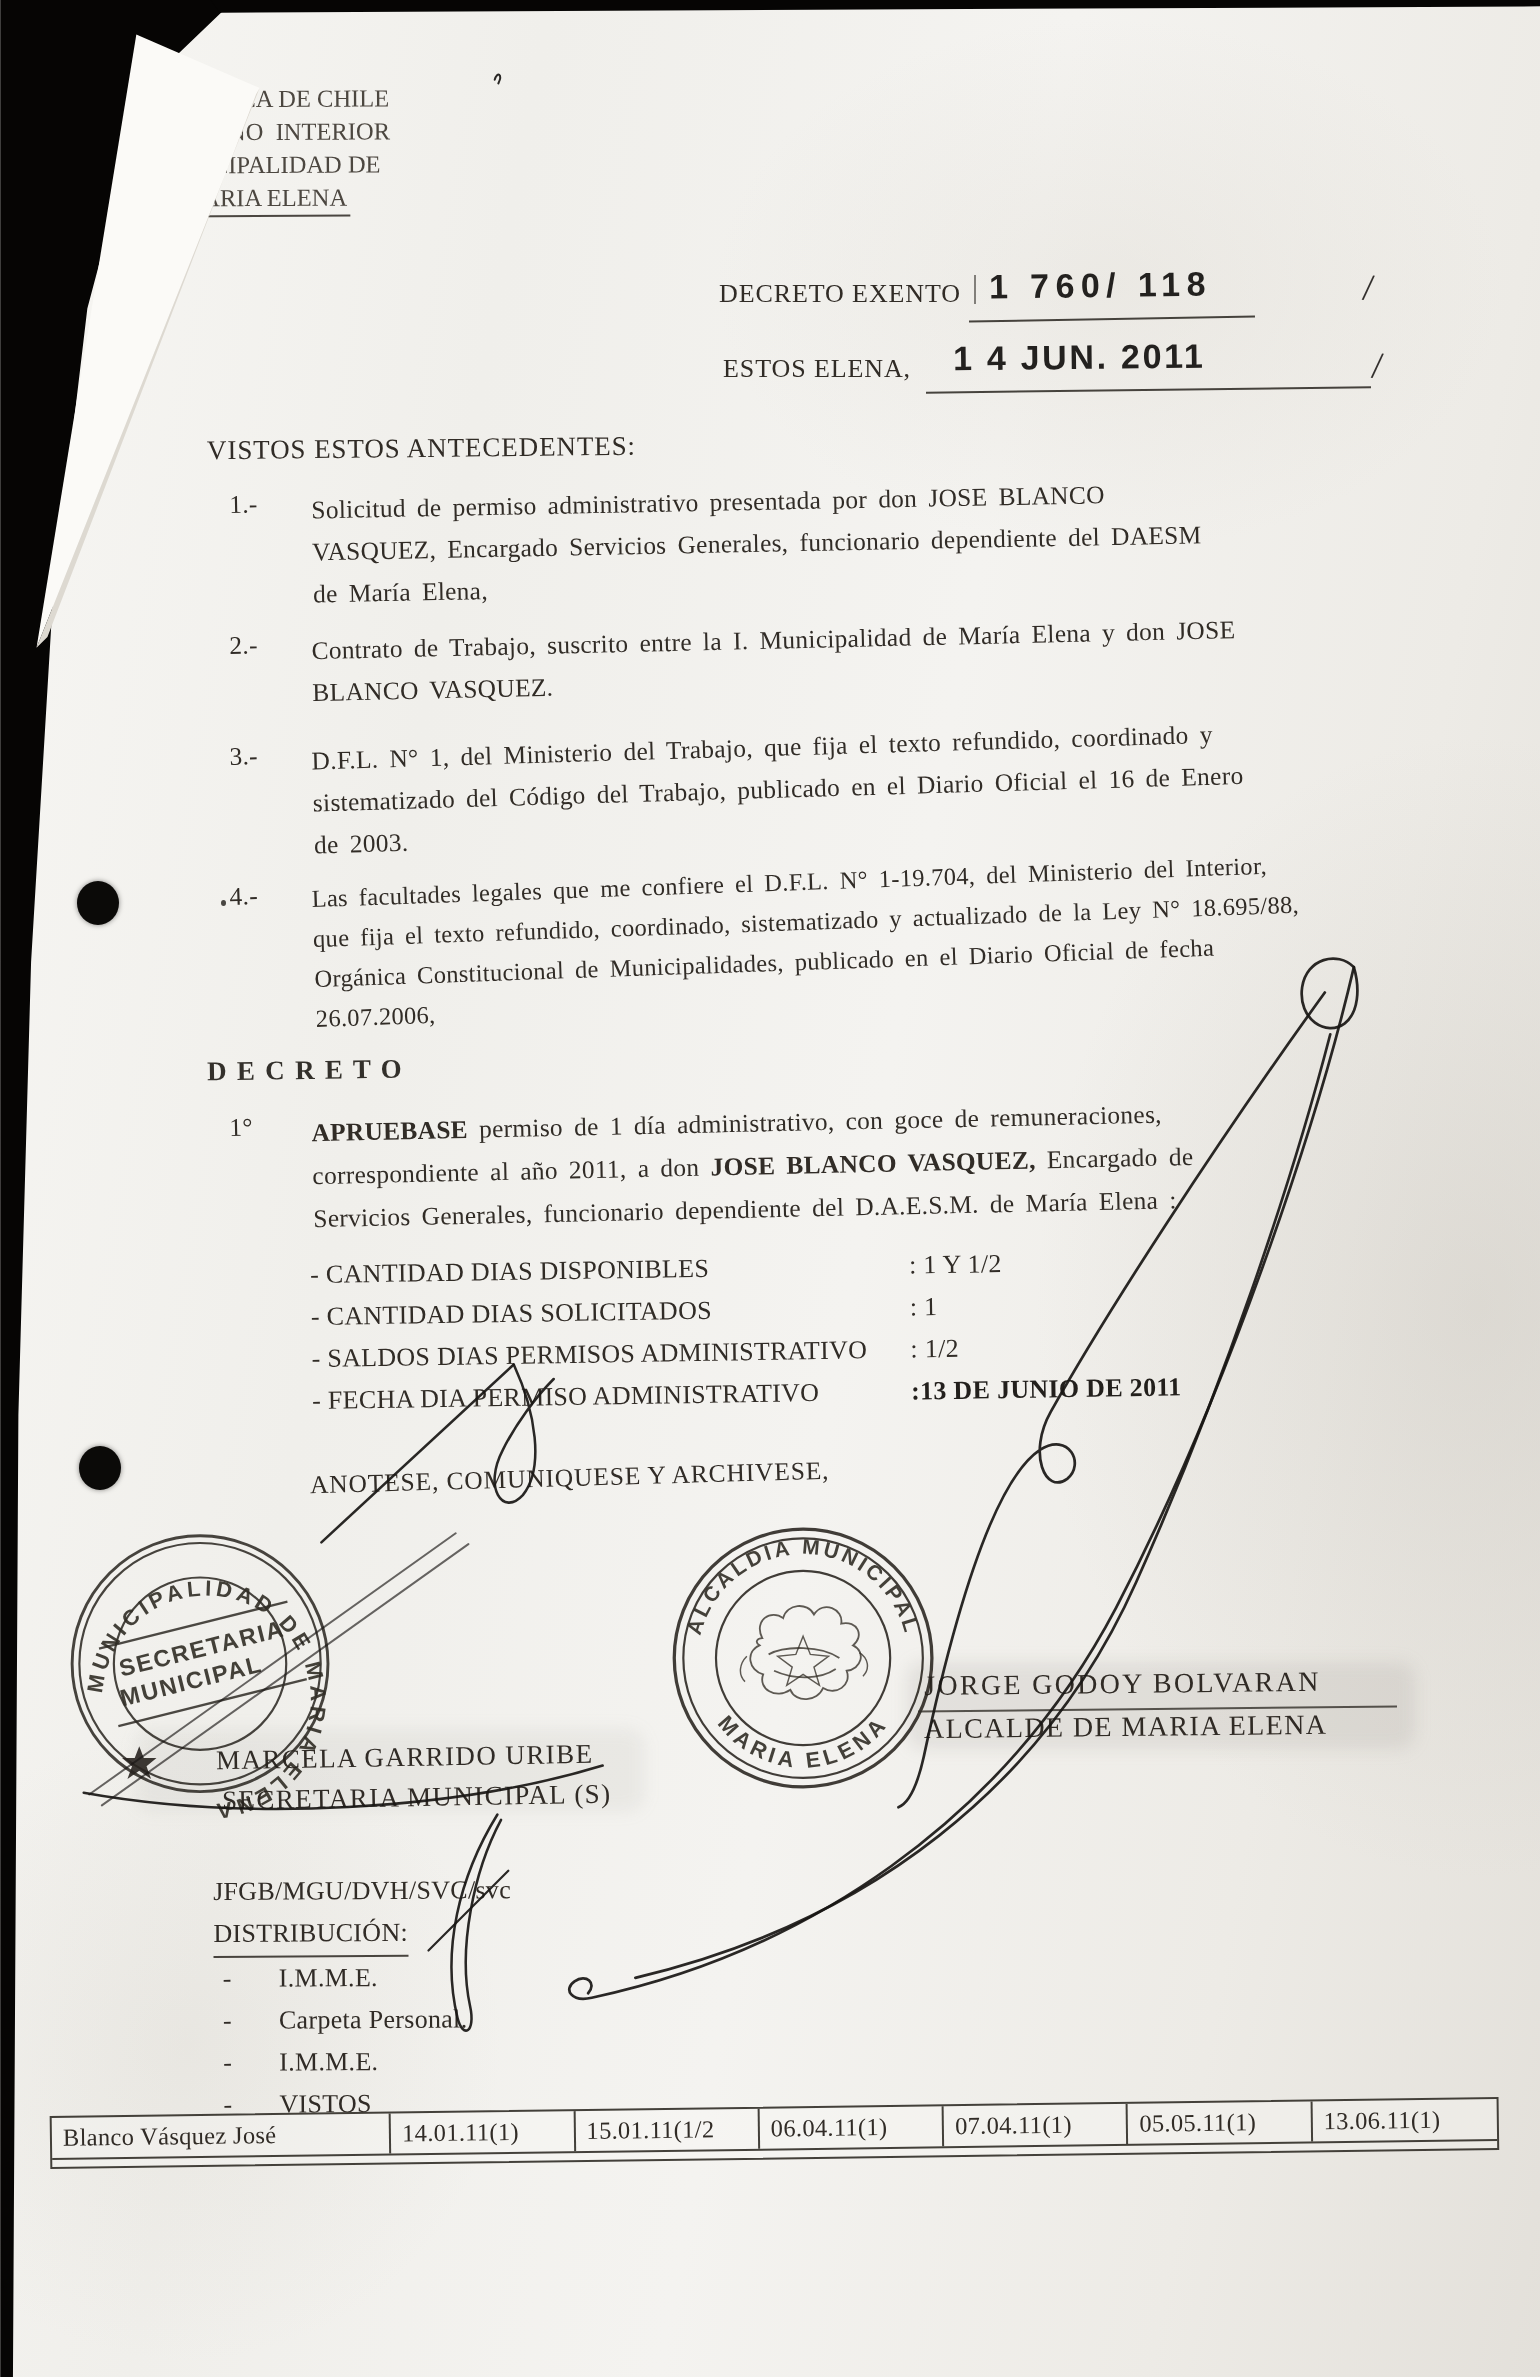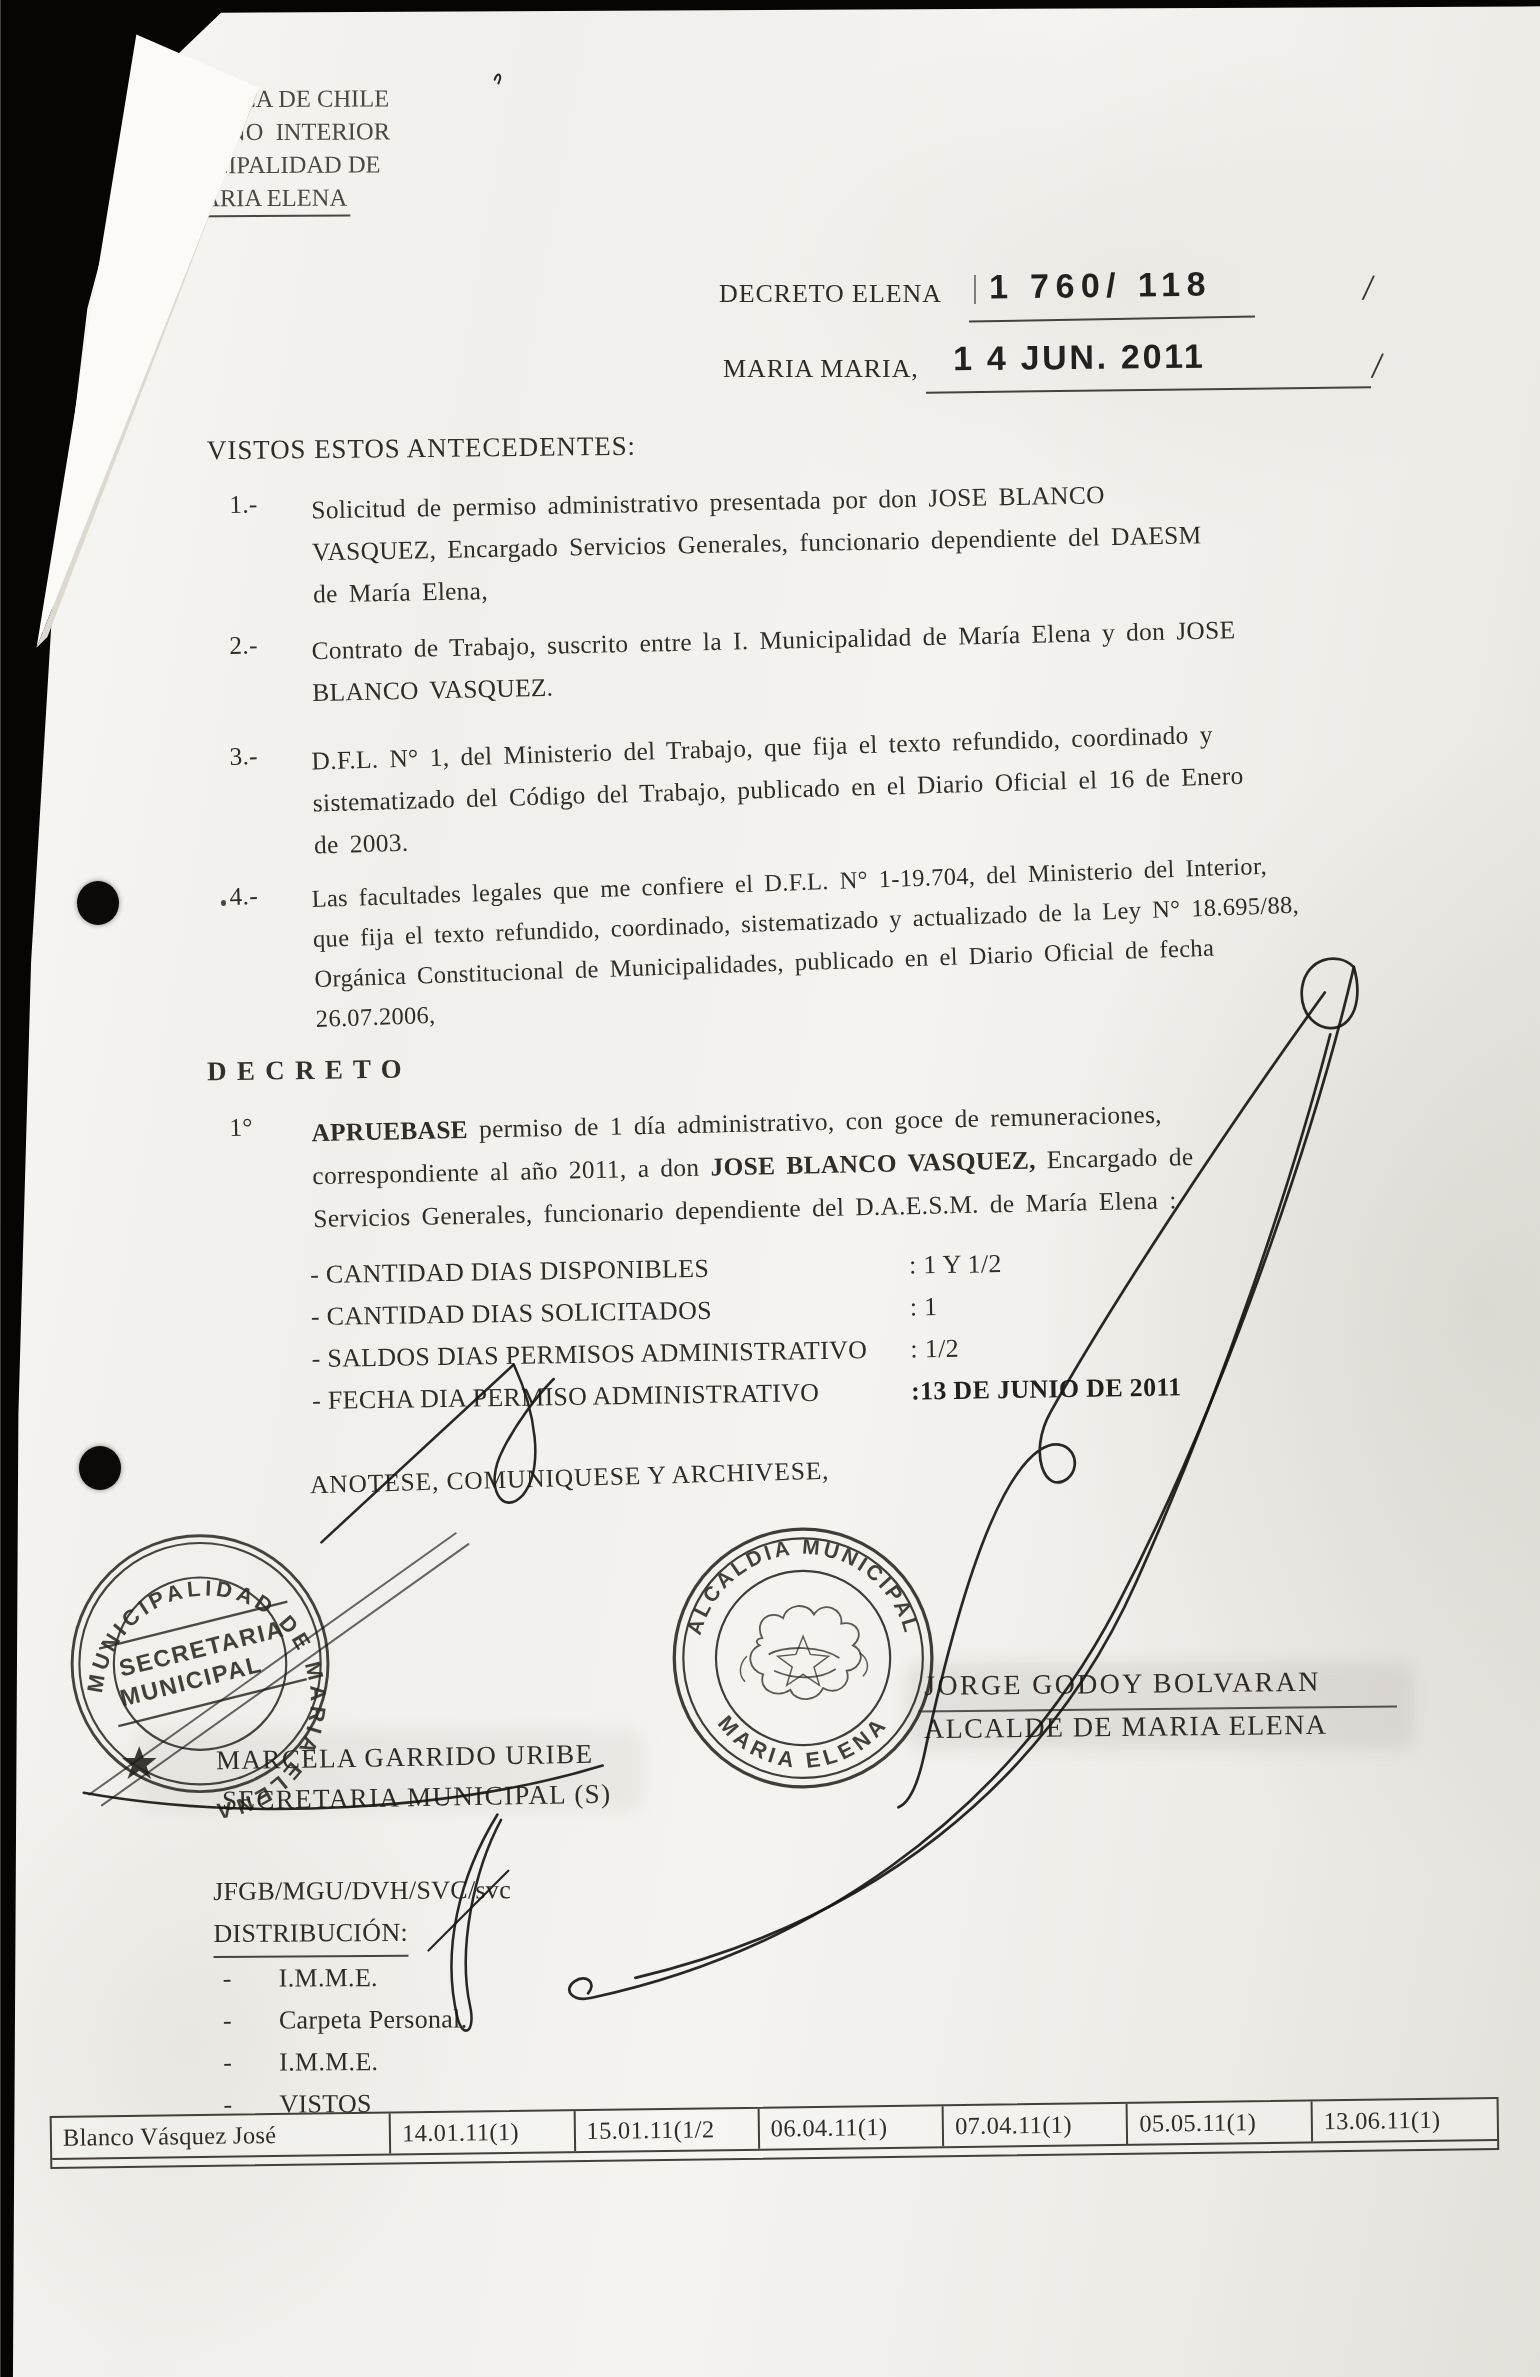--- a/index.html
+++ b/index.html
@@ -109,27 +109,27 @@
 <div class="wash wash-a"></div>
 <div class="wash wash-b"></div>
 
 <div class="abs hdr">
   <div>REPUBLICA DE CHILE</div>
   <div>GOBIERNO&nbsp; INTERIOR</div>
   <div>MUNICIPALIDAD DE</div>
   <div><span class="u">MARIA ELENA</span></div>
 </div>
 
-<div class="abs t decree-label">DECRETO ELENA</div>
+<div class="abs t decree-label">DECRETO EXENTO</div>
 <div class="abs tick"></div>
 <div class="abs stamped decree-number">1 760/ 118</div>
 <div class="abs rule rule-number"></div>
 <div class="abs slash slash1">/</div>
 
-<div class="abs t place-label">MARIA MARIA,</div>
+<div class="abs t place-label">ESTOS ELENA,</div>
 <div class="abs stamped date-stamp">1 4 JUN. 2011</div>
 <div class="abs rule rule-date"></div>
 <div class="abs slash slash2">/</div>
 
 <div class="abs t vistos-title">VISTOS ESTOS ANTECEDENTES:</div>
 
 <div class="abs t vrow v1">
   <div class="vnum">1.-</div>
   <div class="vtext">Solicitud de permiso administrativo presentada por don JOSE BLANCO
 VASQUEZ, Encargado Servicios Generales, funcionario dependiente del DAESM

